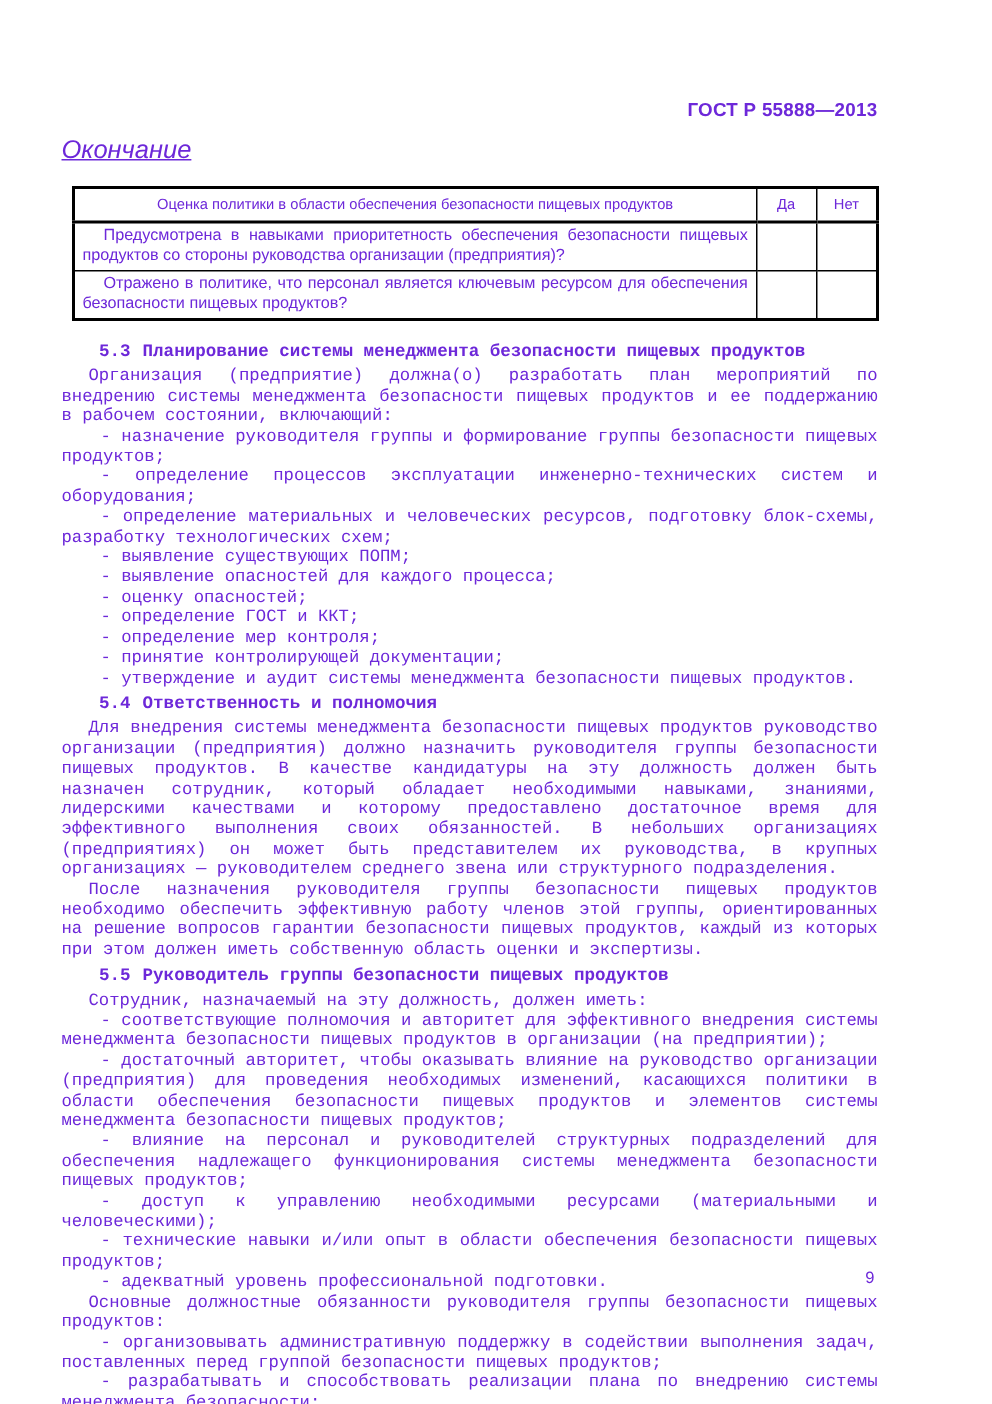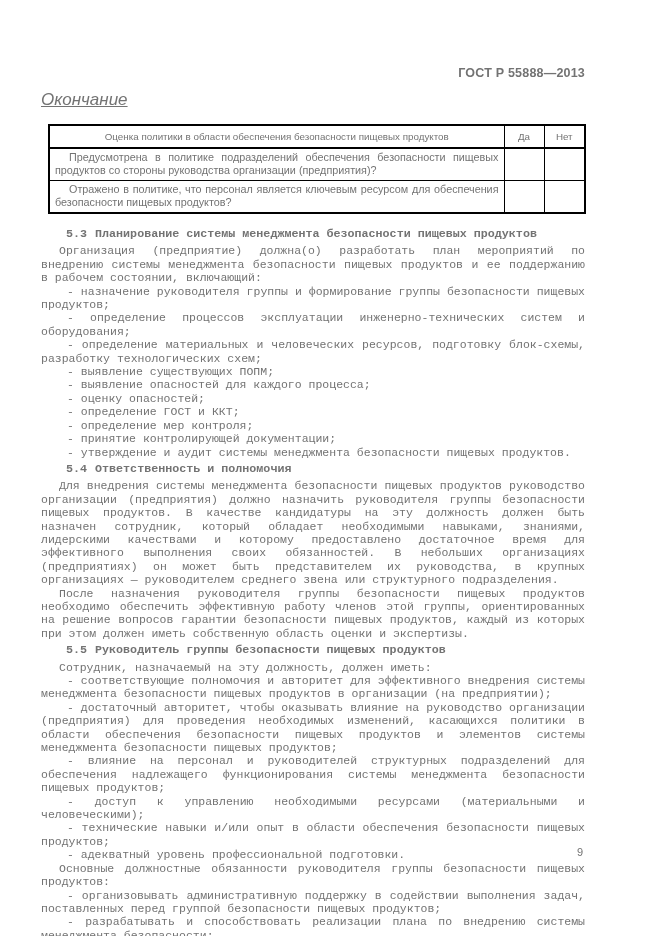--- a/index.html
+++ b/index.html
@@ -4,21 +4,21 @@
 <style>
   html, body { margin: 0; padding: 0; background: #ffffff; }
   .sheet {
     position: relative;
     width: 661px;
     height: 936px;
     background: #ffffff;
     box-sizing: border-box;
     padding: 0 76px 0 41px;
     font-family: "Liberation Sans", "DejaVu Sans", sans-serif;
-    color: #737373;
+    color: #6d28d9;
     overflow: hidden;
   }
   .doc-header {
     margin-top: 66px;
     text-align: right;
     font-weight: bold;
     font-size: 12.5px;
     line-height: 14px;
     letter-spacing: 0.2px;
   }
@@ -104,21 +104,21 @@
     </colgroup>
     <thead>
       <tr>
         <th>Оценка политики в области обеспечения безопасности пищевых продуктов</th>
         <th>Да</th>
         <th>Нет</th>
       </tr>
     </thead>
     <tbody>
       <tr>
-        <td class="q">Предусмотрена в политике подразделений обеспечения безопасности пищевых продуктов со стороны руководства организации (предприятия)?</td>
+        <td class="q">Предусмотрена в навыками приоритетность обеспечения безопасности пищевых продуктов со стороны руководства организации (предприятия)?</td>
         <td class="chk"></td>
         <td class="chk"></td>
       </tr>
       <tr>
         <td class="q">Отражено в политике, что персонал является ключевым ресурсом для обеспечения безопасности пищевых продуктов?</td>
         <td class="chk"></td>
         <td class="chk"></td>
       </tr>
     </tbody>
   </table>

